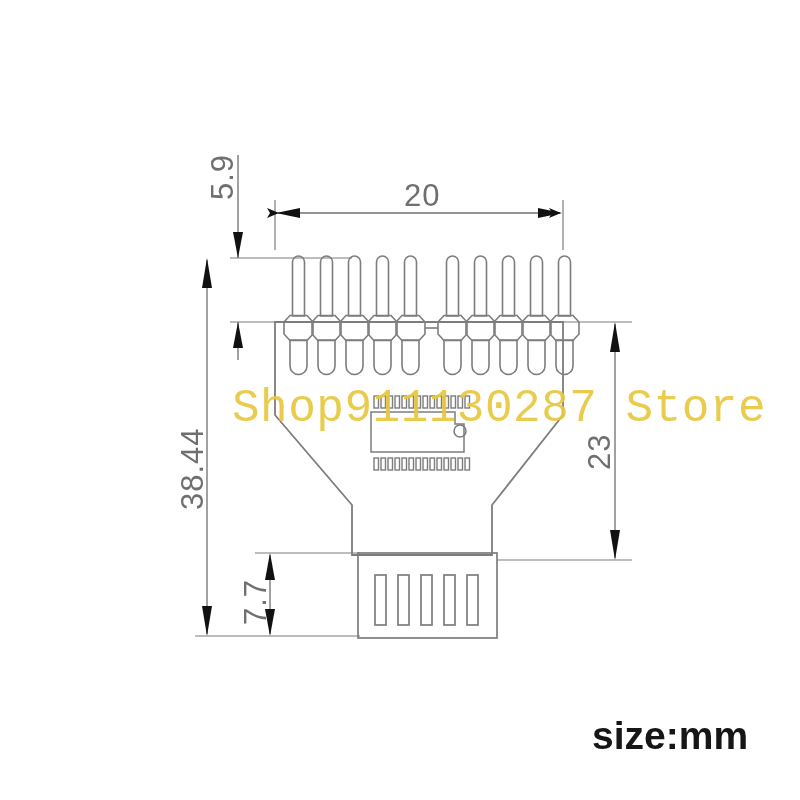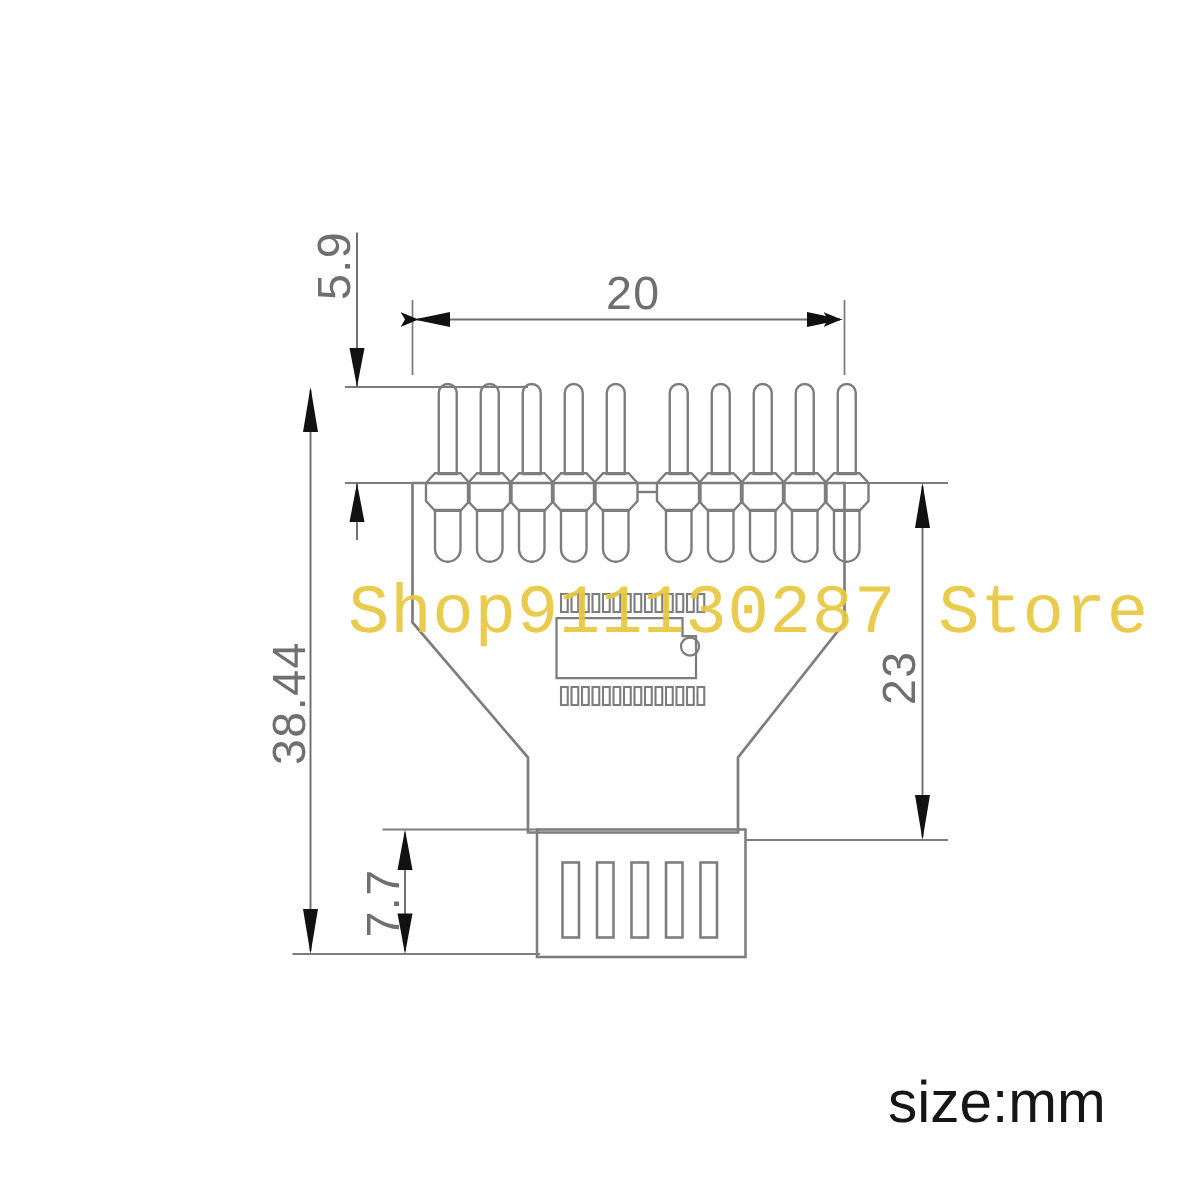--- a/index.html
+++ b/index.html
@@ -34,21 +34,21 @@
     white-space: nowrap;
     user-select: none;
   }
   .rot90 {
     transform: rotate(-90deg);
     transform-origin: left top;
   }
   .unit-label {
     position: absolute;
     font-family: "Liberation Sans", sans-serif;
-    font-weight: normal;
+    font-weight: bold;
     color: #161616;
     font-size: 39px;
     letter-spacing: 0px;
     white-space: nowrap;
     user-select: none;
   }
   .watermark {
     position: absolute;
     font-family: "Liberation Serif", serif;
     font-size: 46px;

